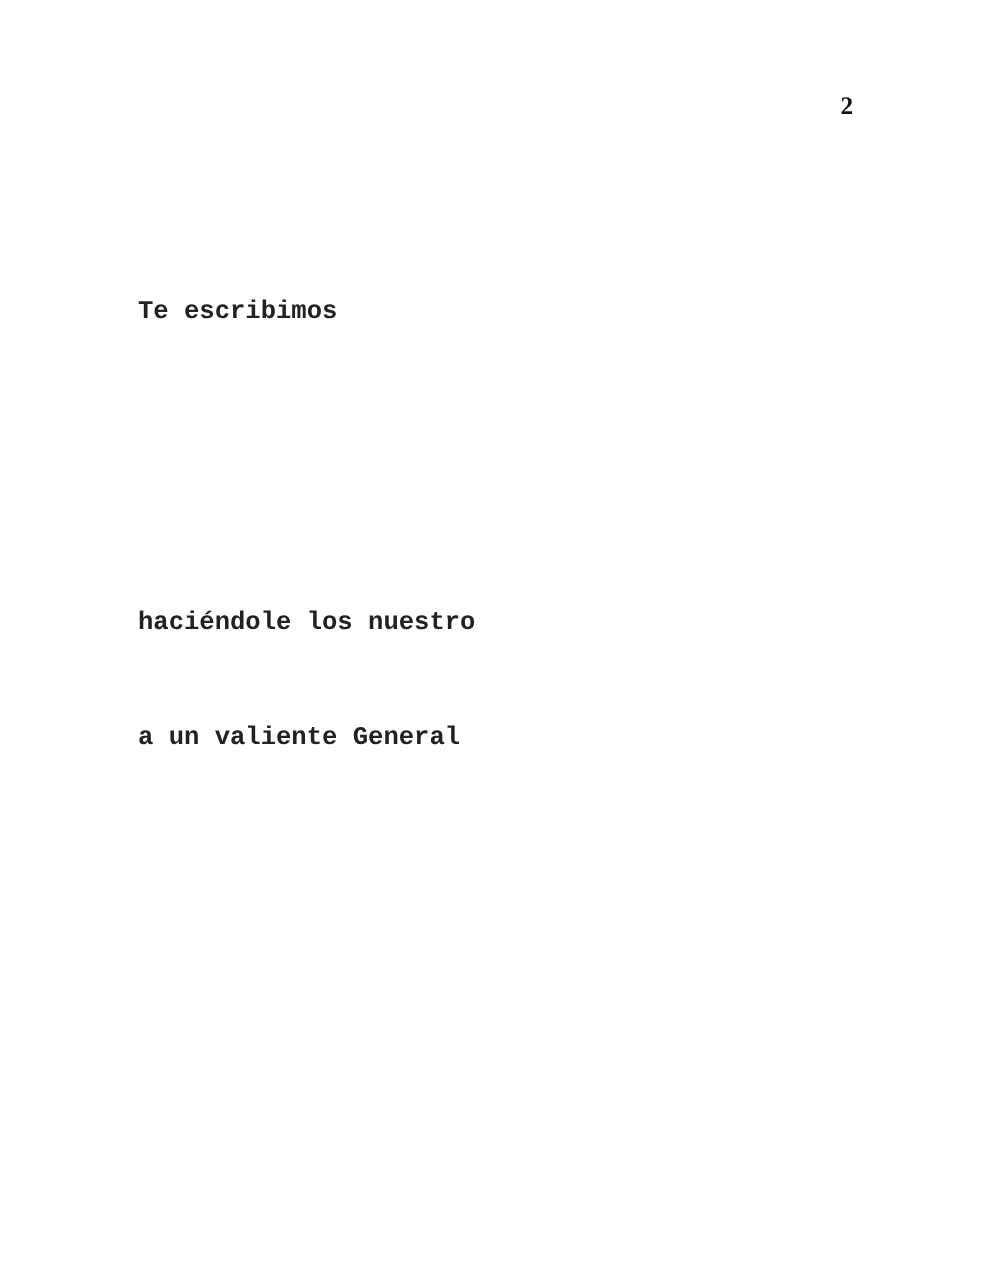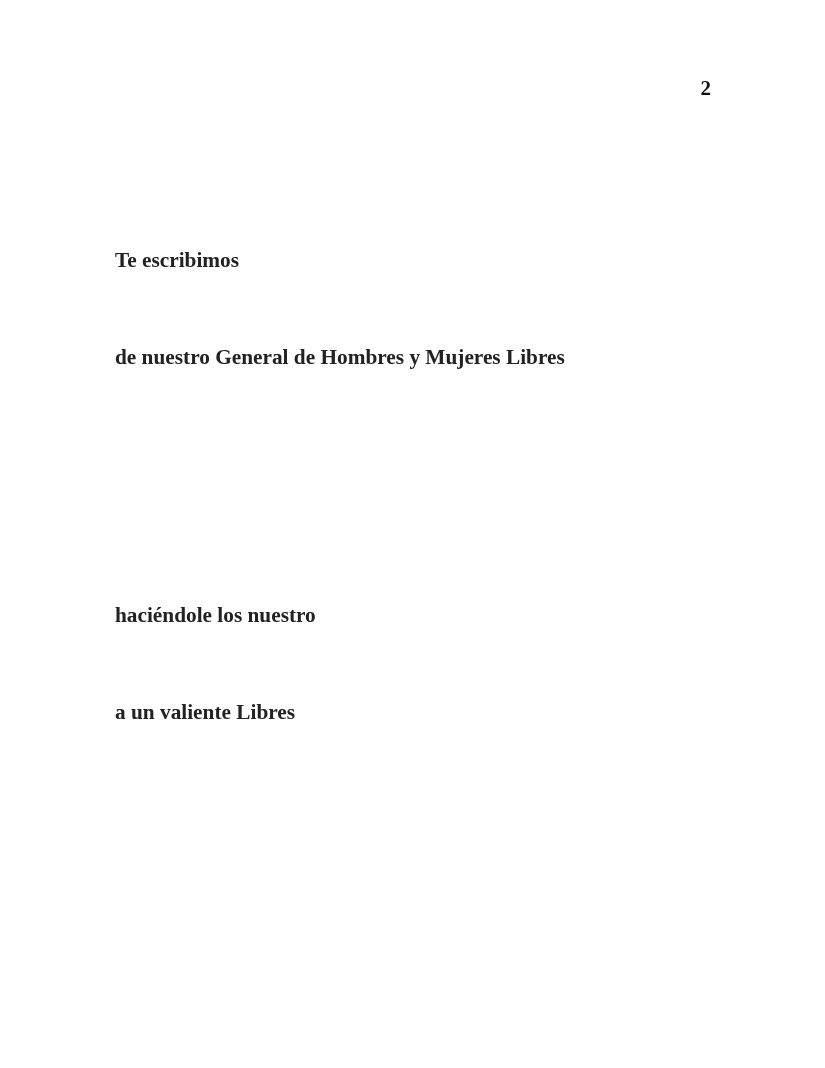--- a/index.html
+++ b/index.html
@@ -8,34 +8,33 @@
       position: absolute; top: 76px; right: 114px;
       font-family: "Liberation Serif", serif; font-weight: bold;
       font-size: 21px; color: #111;
     }
     .poem {
       position: absolute; top: 115px; left: 115px;
       font-family: "Liberation Mono", monospace; font-weight: bold;
       font-size: 21.3px; line-height: 32.3px; color: #222;
       white-space: pre;
     }
-    .stanza { margin-bottom: 32.3px; font-family: Liberation Serif, serif; }
+    .stanza { margin-bottom: 32.3px; }
     .line { display: block; height: 32.3px; }
   </style>
 </head>
 <body>
 
 <div class="page-number">2</div>
 
 <div class="poem">
   <div class="stanza">
     <span class="line">Te escribimos</span>
-    <span class="line">de nuestro General de Hombres y Mujeres Libres</span>
   </div>
   <div class="stanza">
     <span class="line">haciéndole los nuestro</span>
-    <span class="line">a un valiente Libres</span>
+    <span class="line">a un valiente General</span>
   </div>
   
   
   
   
 </div>
 
 </body></html>

